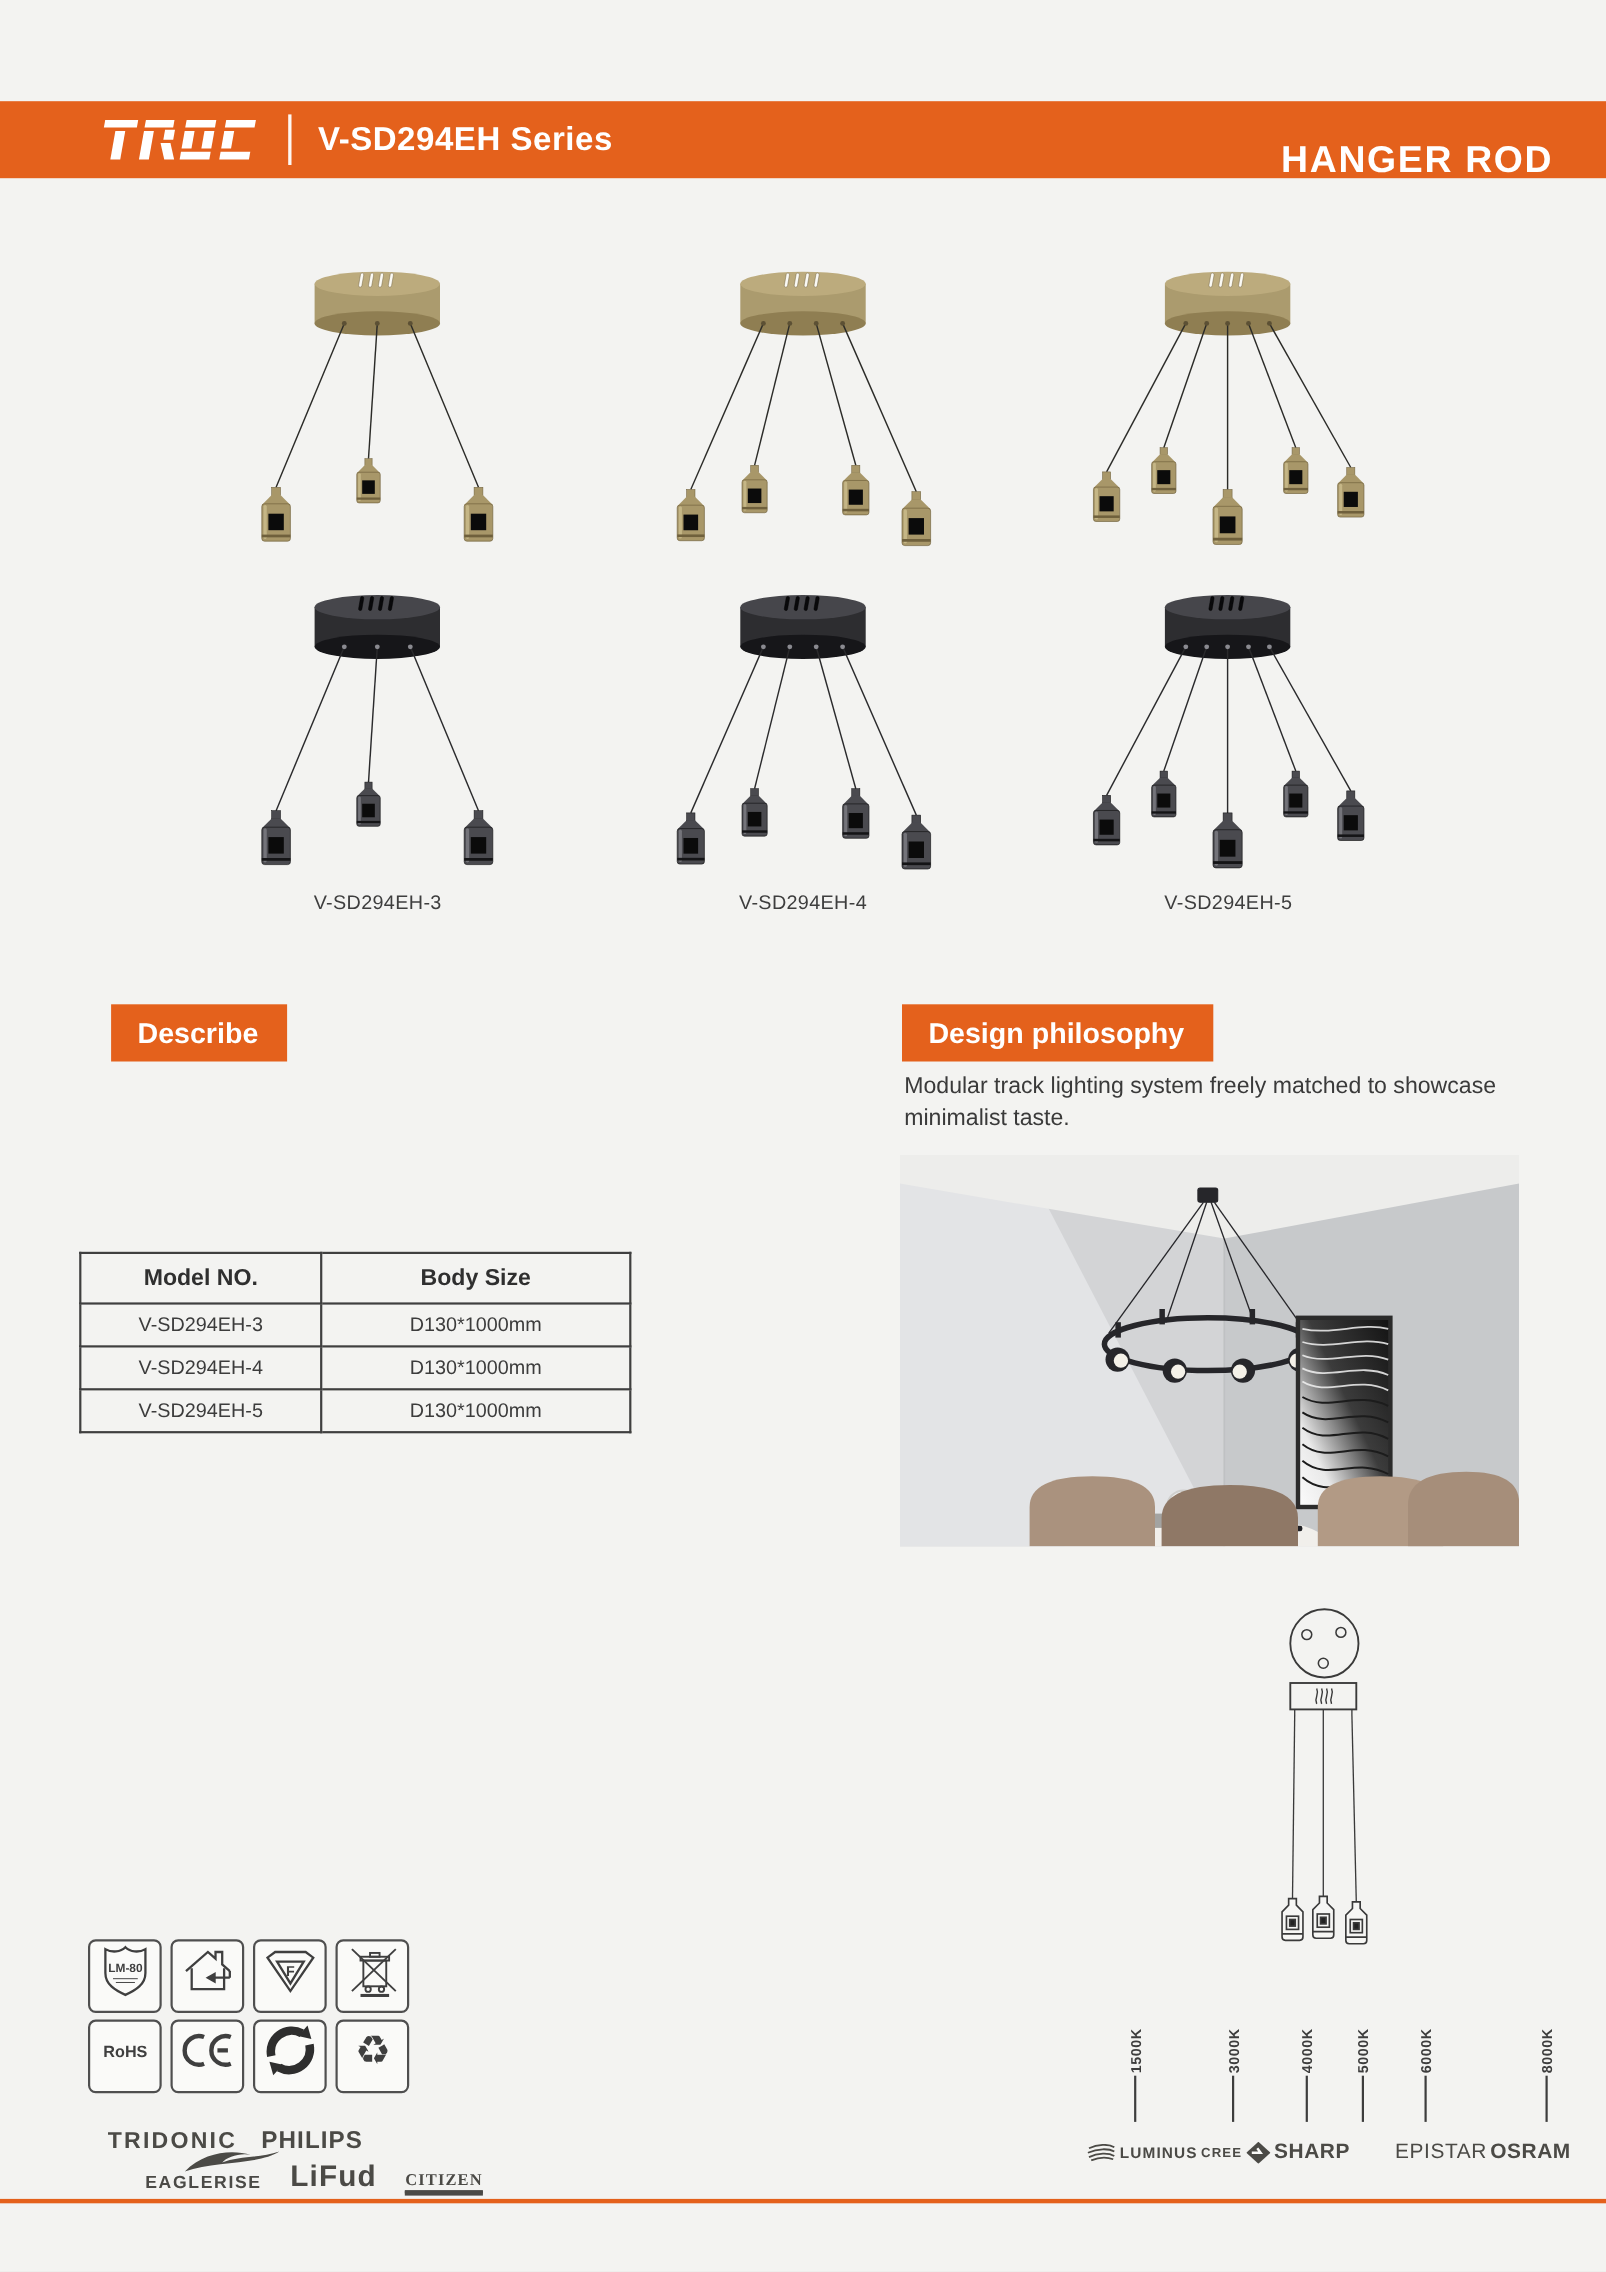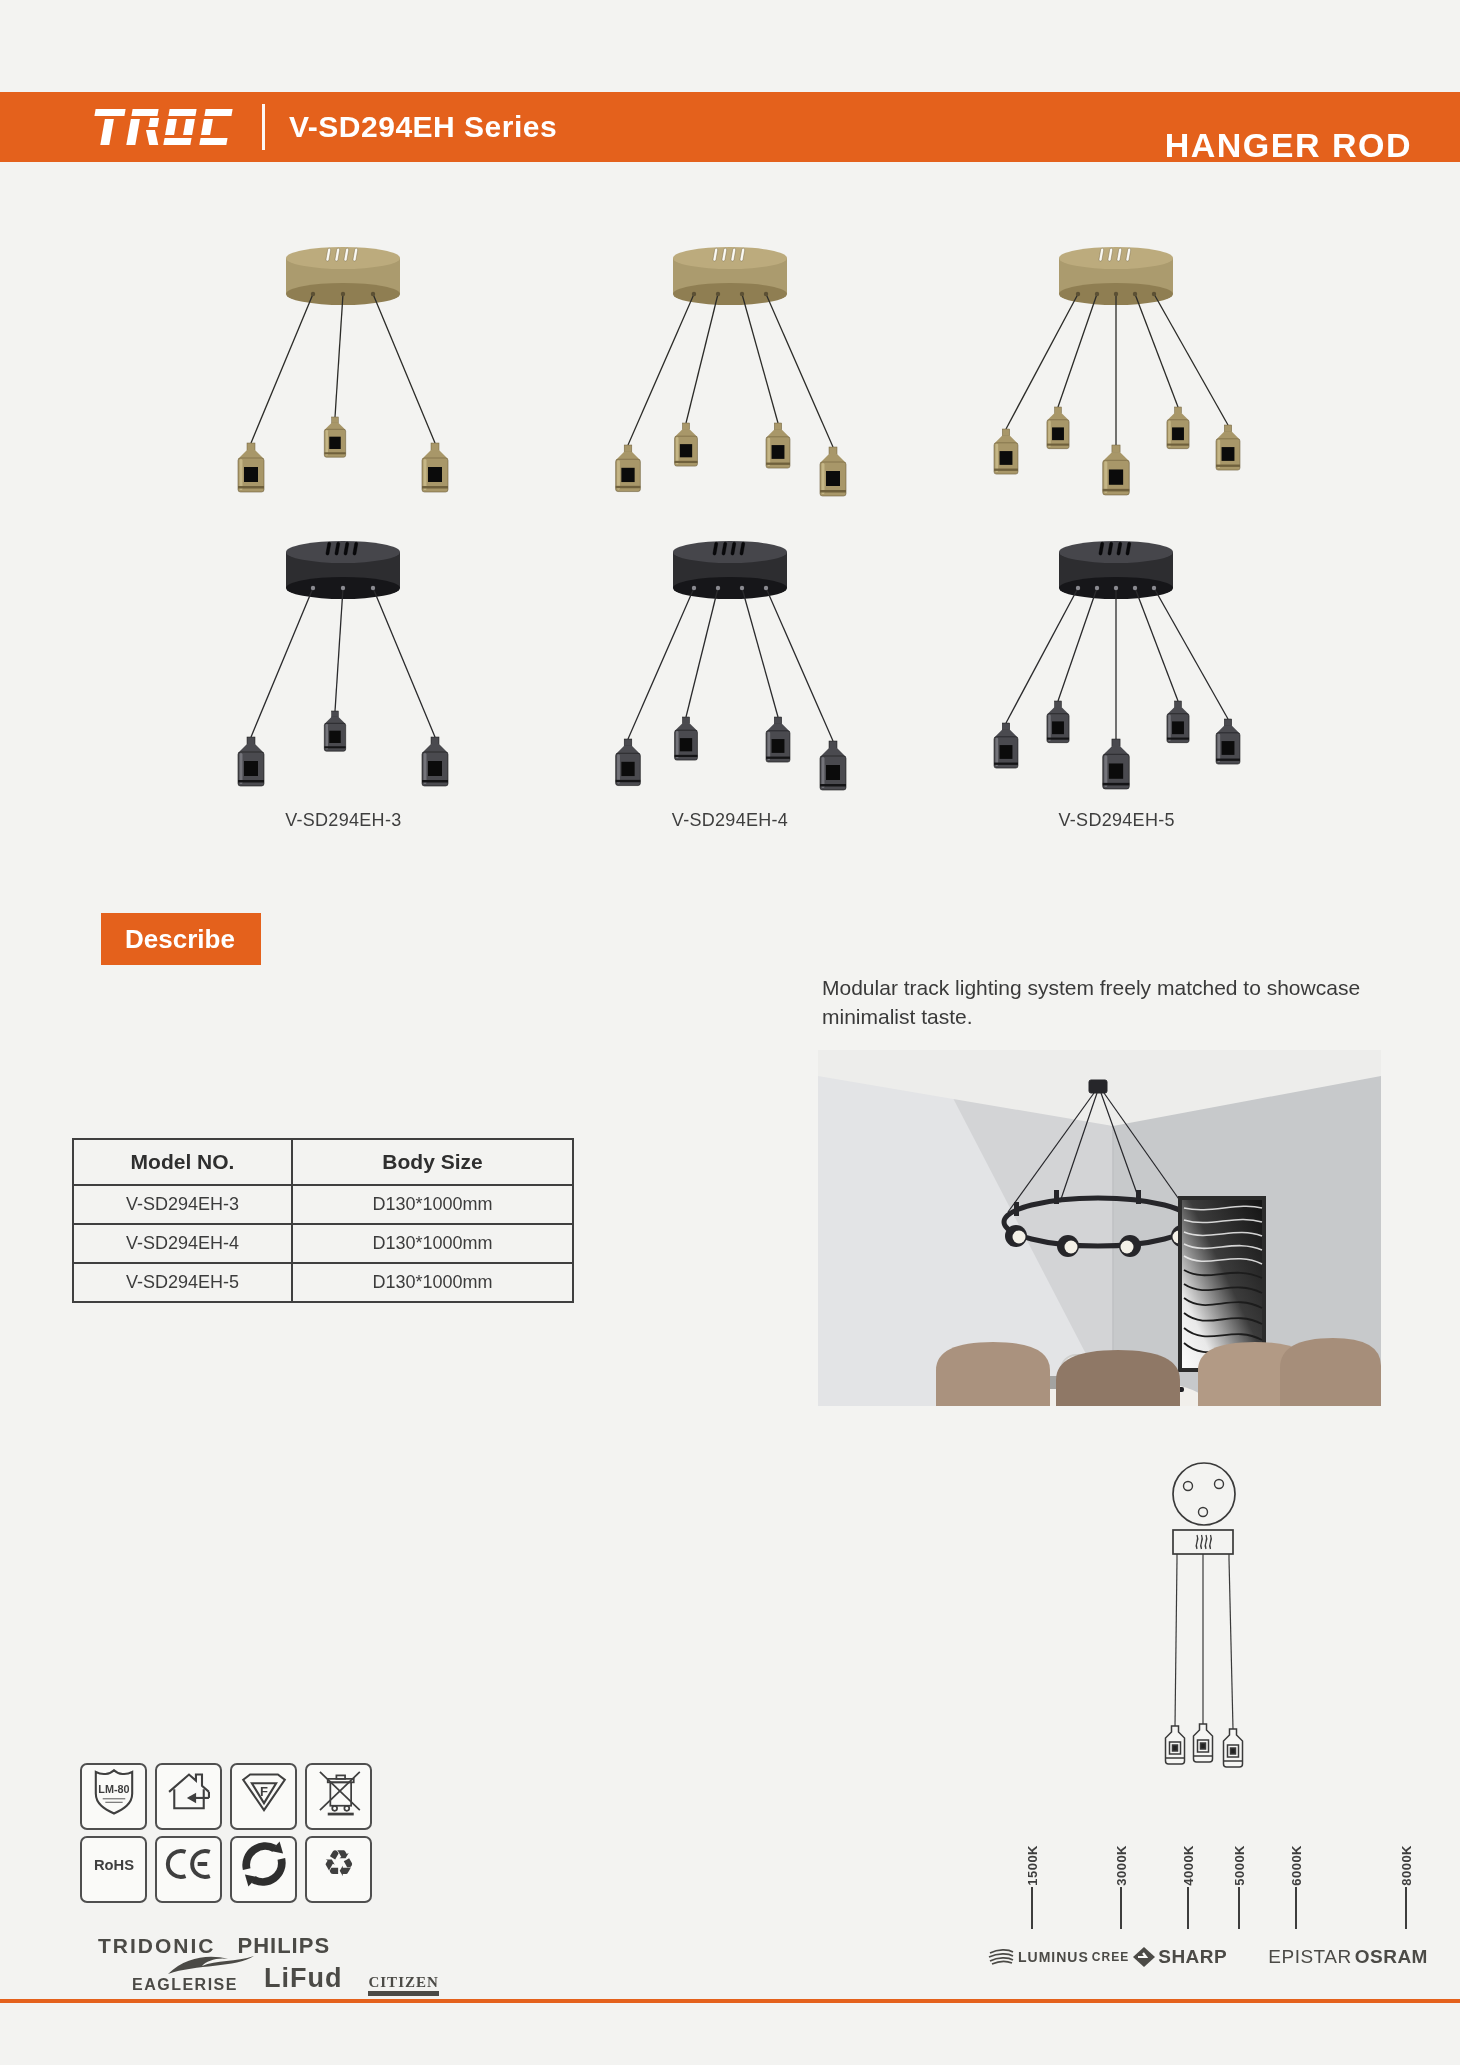--- a/index.html
+++ b/index.html
@@ -393,20 +393,21 @@
           <td>V-SD294EH-4</td>
           <td>D130*1000mm</td>
         </tr>
         <tr>
           <td>V-SD294EH-5</td>
           <td>D130*1000mm</td>
         </tr>
       </tbody>
     </table>
 
+  <div class="badge" id="badge-design">Design philosophy</div>
   <div class="design-text">Modular track lighting system freely matched to showcase minimalist taste.</div>
 
   <div class="room-photo">
     <svg width="563" height="356" viewBox="0 0 563 356">
       <defs>
         <linearGradient id="artGrad" x1="1" y1="0" x2="0" y2="1">
           <stop offset="0" stop-color="#141414"></stop>
             <stop offset="0.45" stop-color="#3c3c3c"></stop>
           <stop offset="0.78" stop-color="#e9e9e9"></stop>
             <stop offset="1" stop-color="#fbfbfb"></stop>

